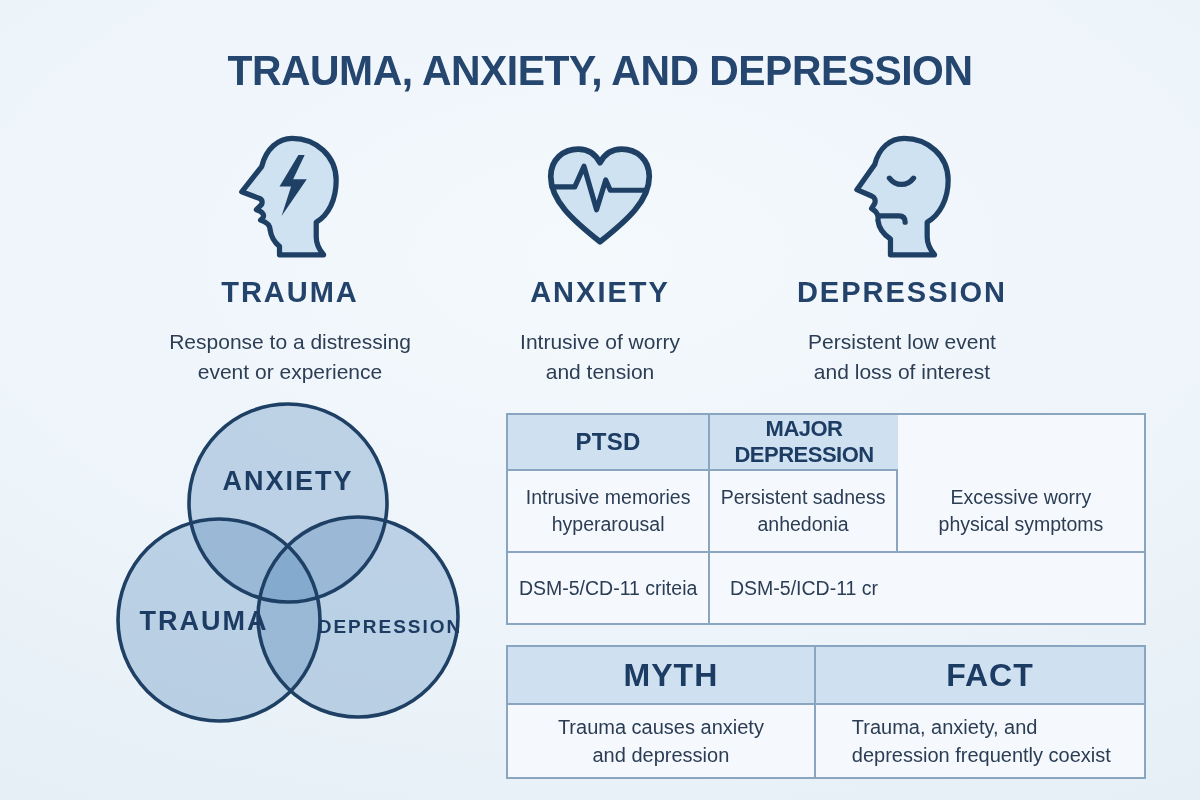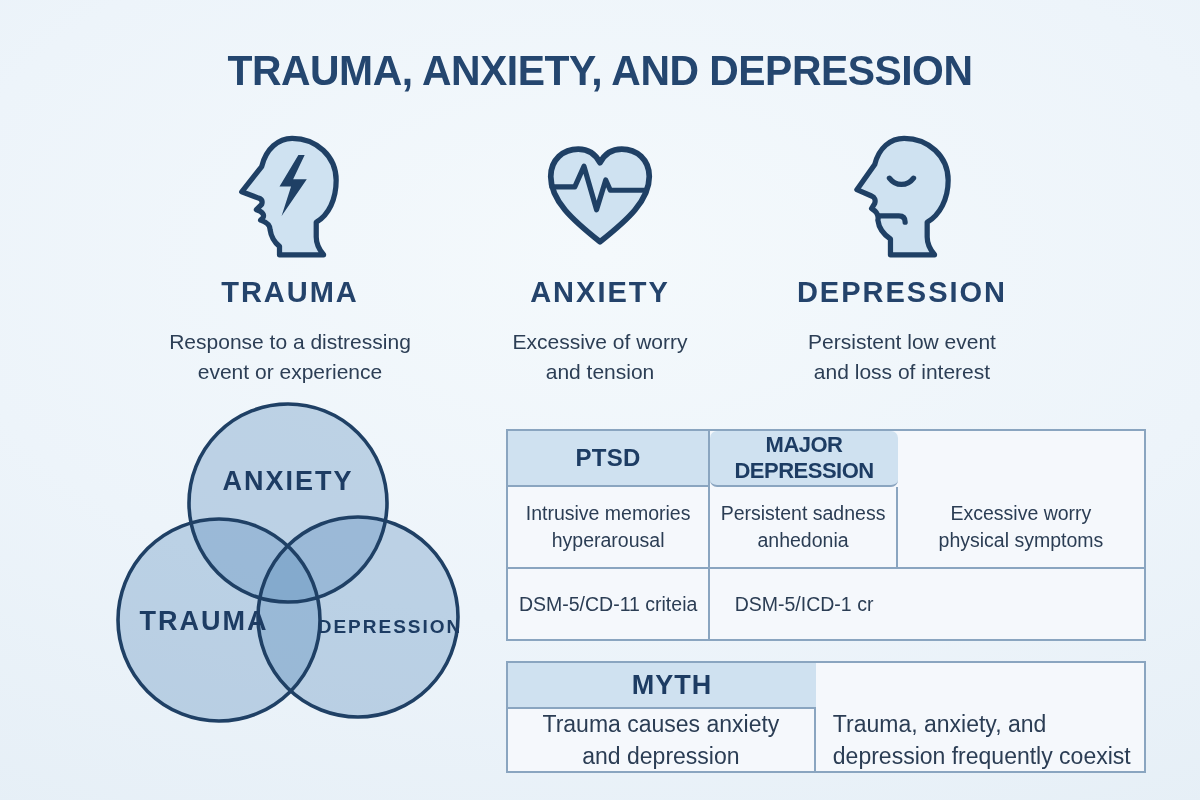--- a/index.html
+++ b/index.html
@@ -25,42 +25,42 @@
   #concept-trauma { left:120px; top:126px; }
   #concept-anxiety { left:430px; top:126px; }
   #concept-depression { left:732px; top:126px; }
 
   .venn { position:absolute; left:92px; top:390px; }
   .venn-fill { fill:#5b8cbb; fill-opacity:0.34; }
   .venn-stroke { fill:none; stroke:#1f4065; stroke-width:3.6px; }
   .venn-label { fill:#1d3c63; font-weight:bold; letter-spacing:2px; }
 
   .tbl { position:absolute; left:506px; width:640px; background:#f5f8fc;
-         border:2px solid #8aa5c0; box-sizing:border-box;margin-top:16px; }
+         border:2px solid #8aa5c0; box-sizing:border-box; }
   .trow { display:grid; }
   .diag .trow { grid-template-columns:31.8% 29.5% 38.7%; }
   .mf .trow { grid-template-columns:48.4% 51.6%; }
   .cell {
     display:flex; align-items:center; justify-content:center; text-align:center;
     border-right:2px solid #8aa5c0; border-bottom:2px solid #8aa5c0; box-sizing:border-box;
     white-space:pre-line;
   }
   .cell:last-child { border-right:none; }
   .trow:last-child .cell { border-bottom:none; }
   .hcell { background:#cfe1f0; color:#1d3c63; font-weight:bold; }
   .diag .hcell { height:56px; font-size:24px; letter-spacing:0.3px; }
-  .diag .hcell.tight { font-size:22px; letter-spacing:-0.5px;border-radius:7px; }
+  .diag .hcell.tight { font-size:22px; letter-spacing:-0.5px; }
   .bcell { color:#2b3d54; }
   .diag .r1 .bcell { height:82px; font-size:19.5px; line-height:1.4; }
   .diag .r2 .bcell { height:70px; font-size:19.5px; }
   #diag-table { top:413px; }
   #mf-table { top:645px; }
-  .mf .hcell { height:46px; font-size:27px; letter-spacing:1px;padding-left:20px; }
-  .mf .bcell { height:62px; font-size:23px; line-height:1.4; }
-  .mf .bcell.left { justify-content:flex-start; text-align:left; padding-left:17px; }
+  .mf .hcell { height:58px; font-size:32px; letter-spacing:1px;padding-left:20px; }
+  .mf .bcell { height:72px; font-size:20px; line-height:1.4; }
+  .mf .bcell.left { justify-content:flex-start; text-align:left; padding-left:36px; }
 </style>
 </head>
 <body>
 
 <div class="canvas">
 
   <h1 class="title">TRAUMA, ANXIETY, AND DEPRESSION</h1>
 
   <div class="concept" id="concept-trauma">
     <div class="icon-box">
@@ -75,21 +75,21 @@
   </div>
 
   <div class="concept" id="concept-anxiety">
     <div class="icon-box">
       <svg width="126" height="112" viewBox="0 0 110 96">
         <path d="M55,88 C31,69 12,52 12,31 C12,16 23,7 36,7 C44,7 51,11 55,19 C59,11 66,7 74,7 C87,7 98,16 98,31 C98,52 79,69 55,88 Z" fill="#cfe2f1" stroke="#1f4065" stroke-width="5" stroke-linejoin="round"></path>
         <path d="M13,40 L33,40 L41,22 L52,60 L60,34 L64,43 L94,43" fill="none" stroke="#1f4065" stroke-width="4.5" stroke-linecap="round" stroke-linejoin="round"></path>
       </svg>
     </div>
     <div class="concept-label">ANXIETY</div>
-    <p class="concept-desc">Excessive of worry
+    <p class="concept-desc">Intrusive of worry
 and tension</p>
   </div>
 
   <div class="concept" id="concept-depression">
     <div class="icon-box">
       <svg width="116" height="128" viewBox="0 0 110 122">
         <path d="M57,6 C44,6 33,15 29,31 L12,55 L26,61 C29,62 30,65 29,68 L26,73 C31,76 33,80 32,84 C33,92 38,98 44,102 L44,117 L86,117 C81,111 79,106 79,100 L79,86 C91,79 99,64 99,46 C99,23 80,6 57,6 Z" fill="#cfe2f1" stroke="#1f4065" stroke-width="5" stroke-linejoin="round"></path>
         <path d="M43,44 C49,52 60,52 66,44" fill="none" stroke="#1f4065" stroke-width="5" stroke-linecap="round"></path>
         <path d="M34,80 L52,80 C56,80 58,82 58,86" fill="none" stroke="#1f4065" stroke-width="5" stroke-linecap="round" stroke-linejoin="round"></path>
       </svg>
@@ -123,27 +123,28 @@
     <div class="trow r1">
       <div class="cell bcell">Intrusive memories
 hyperarousal</div>
       <div class="cell bcell">Persistent sadness
 anhedonia</div>
       <div class="cell bcell">Excessive worry
 physical symptoms</div>
     </div>
     <div class="trow r2">
       <div class="cell bcell">DSM-5/CD-11 criteia</div>
-      <div class="cell bcell">DSM-5/ICD-1 cr</div>
+      <div class="cell bcell">DSM-5/ICD-11 cr</div>
     </div>
   </div>
 
   <div class="tbl mf" id="mf-table">
     <div class="trow">
       <div class="cell hcell">MYTH</div>
+      <div class="cell hcell">FACT</div>
     </div>
     <div class="trow">
       <div class="cell bcell">Trauma causes anxiety
 and depression</div>
       <div class="cell bcell left">Trauma, anxiety, and
 depression frequently coexist</div>
     </div>
   </div>
 
 </div>

